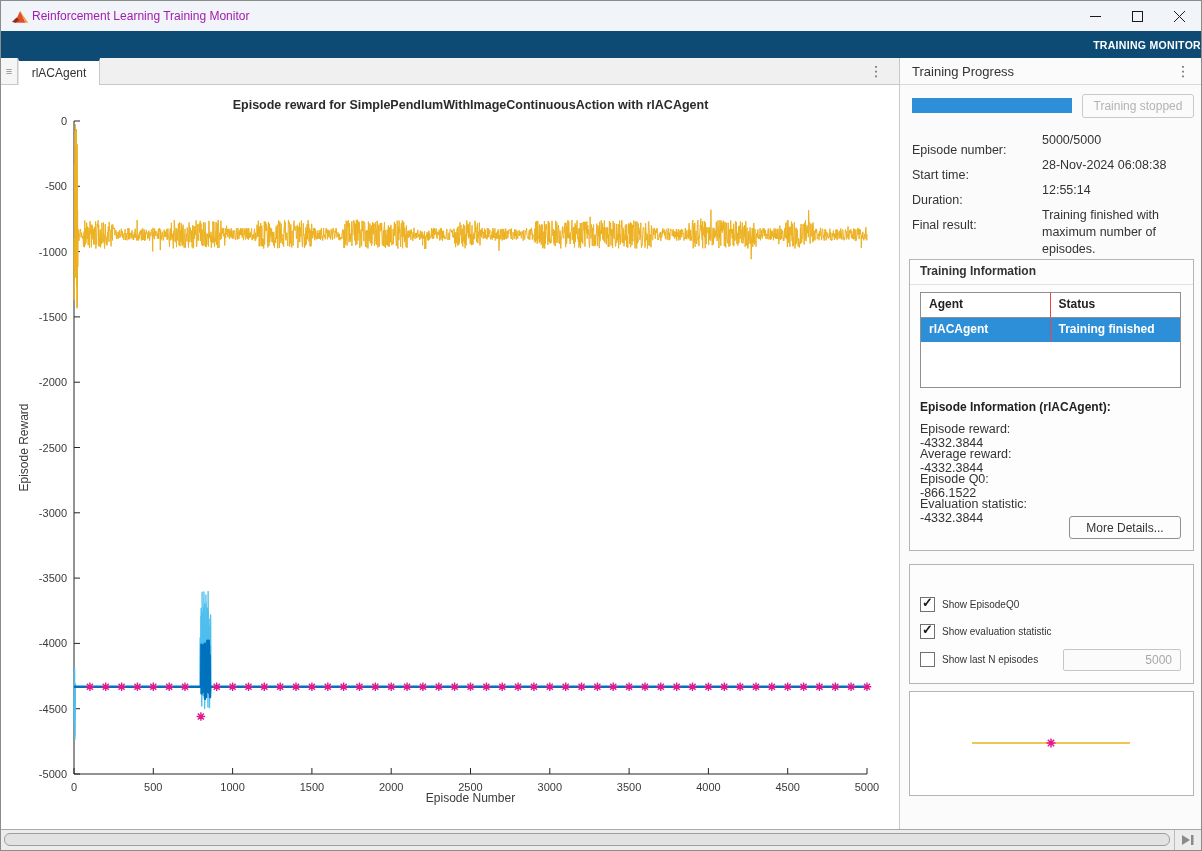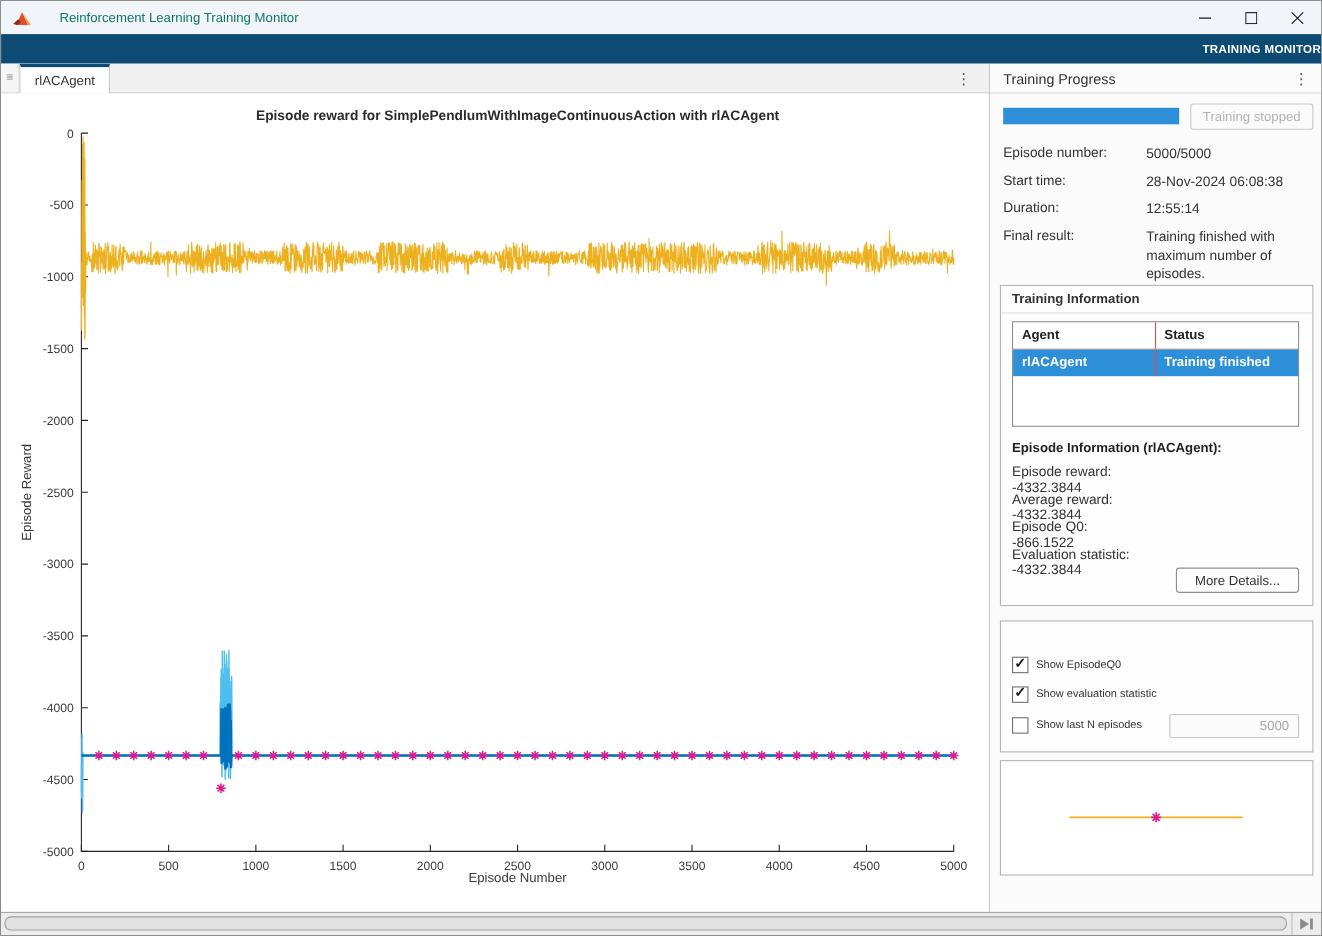--- a/index.html
+++ b/index.html
@@ -1,19 +1,19 @@
 <!DOCTYPE html>
 <html><head>
 <meta charset="utf-8">
 <style>
   html,body{margin:0;padding:0;background:#fff;font-family:"Liberation Sans",sans-serif;}
   .window{position:relative;width:1202px;height:851px;border:1px solid #8c8c8c;background:#fff;box-sizing:border-box;overflow:hidden;}
   
   .titlebar{position:absolute;left:0;top:0;right:0;height:30px;background:#f1f4f9;display:flex;align-items:center;padding-left:11px;box-sizing:border-box;}
-  .title-text{font-size:12px;color:#0f766e;margin-left:24px;}
+  .title-text{font-size:12px;color:#a21caf;margin-left:2px;}
   .win-controls{position:absolute;right:1px;top:0;height:30px;display:flex;}
   .win-btn{width:42px;height:30px;display:flex;align-items:center;justify-content:center;}
   
   .toolbar{position:absolute;top:30px;left:0;right:0;height:27px;background:#0d4a74;display:flex;align-items:center;padding-left:11px;box-sizing:border-box;justify-content:flex-end;}
   .toolbar-label{font-size:10.5px;font-weight:bold;color:#fff;letter-spacing:.3px;}
   
   .left-pane{position:absolute;top:57px;left:0;width:898px;height:771px;background:#fff;}
   .tabbar{position:absolute;top:0;left:0;right:0;height:27px;background:#f0f0f0;border-bottom:1px solid #c9c9c9;box-sizing:border-box;}
   .doc-grip{position:absolute;left:0;top:0;width:17px;height:26px;background:#f5f5f5;border-right:1px solid #c9c9c9;display:flex;align-items:center;justify-content:center;color:#8a8a8a;font-size:11px;box-sizing:border-box;}
   .doc-tab{position:absolute;left:17px;top:0;width:82px;height:27px;background:#fff;border-top:3px solid #0d4a74;border-right:1px solid #c9c9c9;border-left:1px solid #e3e3e3;box-sizing:border-box;display:flex;align-items:center;justify-content:center;font-size:12px;color:#333;}
@@ -21,21 +21,21 @@
   .tab-kebab{position:absolute;right:16px;top:6px;}
   .chart-host{position:absolute;top:27px;left:0;width:897px;height:744px;background:#fff;}
   
   .right-pane{position:absolute;top:57px;left:898px;width:304px;height:771px;background:#fbfbfb;border-left:1px solid #c9c9c9;box-sizing:border-box;}
   .rp-header{position:absolute;top:0;left:0;right:0;height:27px;border-bottom:1px solid #d9d9d9;display:flex;align-items:center;padding-left:12px;font-size:13px;color:#333;box-sizing:border-box;background:#fbfbfb;}
   .rp-kebab{position:absolute;right:13px;top:6px;}
   .progress-track{position:absolute;left:12px;top:40px;width:160px;height:15px;background:#eef0f2;}
   .progress-fill{height:100%;background:#2d8fd8;}
   .stop-btn{position:absolute;left:182px;top:36px;width:112px;height:24px;border:1px solid #c9c9c9;border-radius:3px;color:#b3b3b3;font-size:12px;display:flex;align-items:center;justify-content:center;background:transparent;box-sizing:border-box;}
   .rp-field{position:absolute;left:12px;right:8px;font-size:12.5px;color:#333;display:flex;}
-  .rp-field .lbl{width:130px;flex:none;}
+  .rp-field .lbl{width:130px;flex:none;margin-top:11px;}
   .rp-field .val{flex:1;line-height:17px;}
   .box{position:absolute;left:9px;right:9px;background:#fdfdfd;border:1px solid #b5b5b5;box-sizing:border-box;}
   .box-title{height:24px;line-height:23px;padding-left:10px;font-size:12px;font-weight:bold;color:#333;border-bottom:1px solid #e0e0e0;}
   #info-box{top:201px;height:292px;}
   .agent-table{position:absolute;left:10px;right:12px;top:32px;height:96px;border:1px solid #8f8f8f;background:#fff;box-sizing:border-box;}
   .at-header{display:flex;height:25px;border-bottom:1px solid #8f8f8f;font-weight:bold;font-size:12px;color:#222;box-sizing:border-box;}
   .at-cell{padding:4px 8px;box-sizing:border-box;width:50%;}
   .at-div{border-right:1px solid #ef4444;}
   .at-row{display:flex;height:24px;background:#2d8fd8;color:#fff;font-weight:bold;font-size:12px;box-sizing:border-box;}
   .ep-info-title{position:absolute;left:10px;top:140px;font-size:12px;font-weight:bold;color:#222;}

